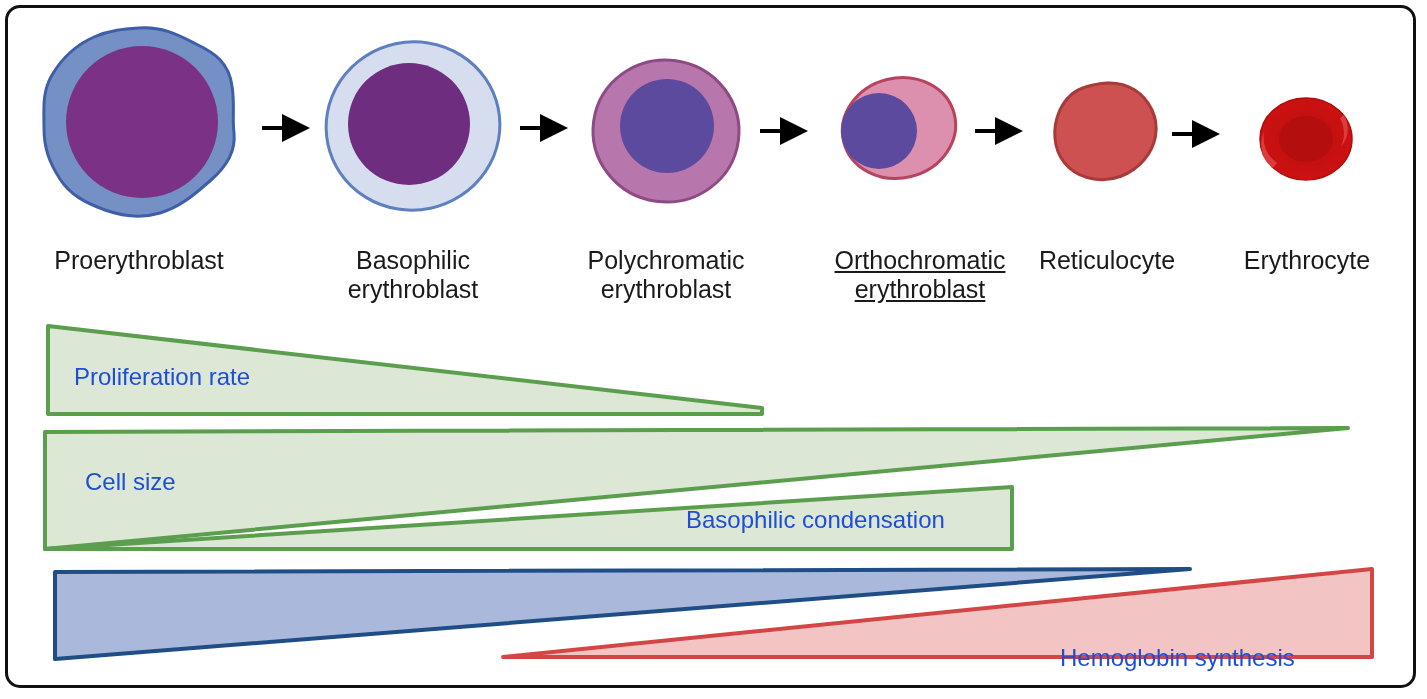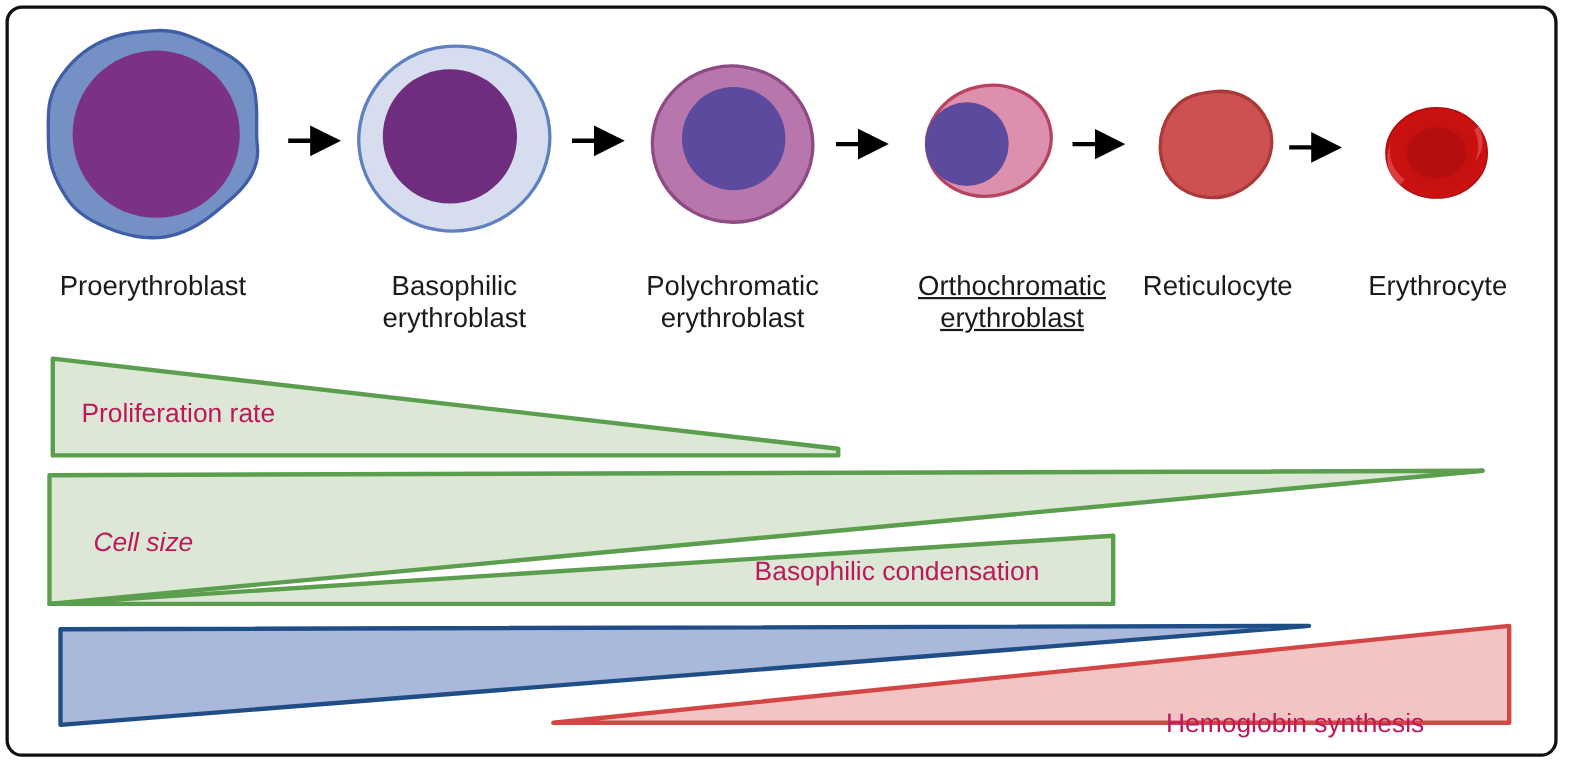--- a/index.html
+++ b/index.html
@@ -43,21 +43,21 @@
     text-align: center;
     color: #1a1a1a;
     font-size: 25px;
     line-height: 29px;
     font-family: "Liberation Sans", sans-serif;
     white-space: pre-line;
   }
 
   .bar-label {
     position: absolute;
-    color: #be185d;
+    color: #1d4ed8;
     font-size: 24px;
     font-family: "Liberation Sans", sans-serif;
     white-space: nowrap;
   }
 </style>
 </head>
 <body>
 
 <div id="figure">
 
@@ -138,17 +138,17 @@
     <path d="M45,432 L1348,428 L45,549 Z" fill="#dce7d5" stroke="#5a9e4e" stroke-width="4" stroke-linejoin="round"></path>
 
     <path d="M45,549 L1012,487 L1012,549 Z" fill="#dce7d5" stroke="#5a9e4e" stroke-width="4" stroke-linejoin="round"></path>
 
     <path d="M55,572 L1190,569 L55,659 Z" fill="#aab8dc" stroke="#1f4e87" stroke-width="4" stroke-linejoin="round"></path>
 
     <path d="M503,657 L1372,569 L1372,657 Z" fill="#f2c4c4" stroke="#d44545" stroke-width="4" stroke-linejoin="round"></path>
   </svg>
 
   <div class="bar-label" style="left:74px; top:363px;">Proliferation rate</div>
-  <div class="bar-label" style="left:85px; top:480px;font-style:italic;">Cell size</div>
+  <div class="bar-label" style="left:85px; top:468px;">Cell size</div>
   <div class="bar-label" style="left:686px; top:506px;">Basophilic condensation</div>
   <div class="bar-label" style="left:1060px; top:612px;margin-top:32px;">Hemoglobin synthesis</div>
 
 </div>
 
 </body></html>

